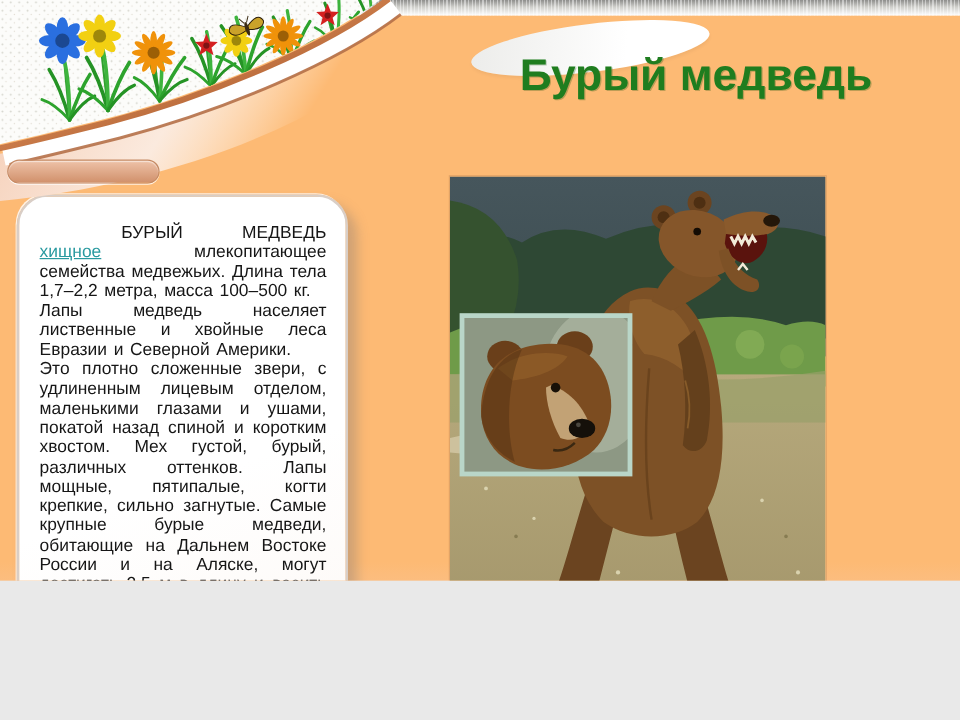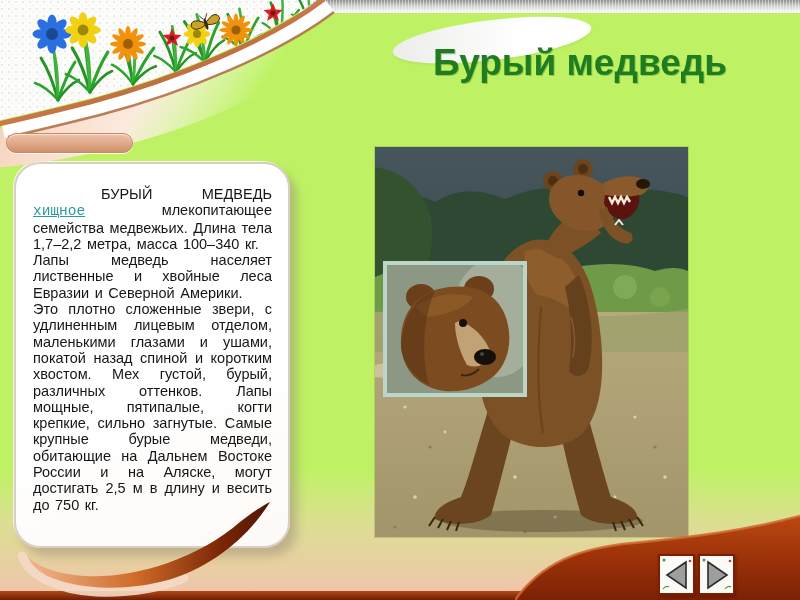--- a/index.html
+++ b/index.html
@@ -1,16 +1,16 @@
 <!DOCTYPE html>
 <html><head>
 <meta charset="utf-8">
 <style>
   html,body{margin:0;padding:0;background:#e9e9e9;}
-  .slide{position:relative;width:800px;height:600px;overflow:hidden;background:#bef264;
+  .slide{position:relative;width:800px;height:484px;overflow:hidden;background:#fdba74;
          font-family:"Liberation Sans",sans-serif;}
 
   
   .top-bar{position:absolute;left:0;top:0;width:800px;height:13px;z-index:1;
     background:
       repeating-linear-gradient(90deg, rgba(255,255,255,.45) 0 1px, rgba(0,0,0,0) 1px 3px),
       linear-gradient(180deg,#8e8e8c 0%,#cfcfcb 45%,#ffffff 100%);}
 
   
   .bottom-grad{position:absolute;left:0;top:468px;width:800px;height:124px;z-index:1;
@@ -37,21 +37,21 @@
     box-shadow:0 1px 0 rgba(255,255,255,.8), inset 0 1px 1px rgba(255,255,255,.6);}
 
   .text-card{position:absolute;left:14px;top:162px;width:276px;height:386px;z-index:3;
     box-sizing:border-box;border:2px solid #d9cec6;border-radius:26px;
     background:linear-gradient(160deg,#ffffff 60%,#fdf9f6);
     box-shadow:7px 8px 10px rgba(150,130,118,.45), -1px -1px 0 rgba(255,255,255,.8);
     padding:22px 16px 0 17px;}
   .text-card p{margin:0;font-size:14.5px;line-height:16.3px;text-align:justify;
     color:#161616;word-spacing:1.5px;}
   .p-intro{text-indent:68px;}
-  .hyper{color:#2a9aa0;text-decoration:underline;cursor:pointer;font-family:Liberation Mono, monospace;}
+  .hyper{color:#2a9aa0;text-decoration:underline;cursor:pointer;}
 
   .photo{position:absolute;left:375px;top:147px;width:313px;height:390px;z-index:3;
     box-shadow:0 0 0 1px rgba(100,60,40,.18);}
 
   .swoosh{position:absolute;left:0;top:478px;z-index:5;}
   .hill{position:absolute;left:515px;top:498px;z-index:5;}
 
   .nav{position:absolute;left:658px;top:554px;z-index:7;display:flex;gap:3px;}
   .nav-btn{width:37px;height:41px;padding:0;margin:0;cursor:pointer;
     background:#fbfaf6;border:2px solid #7c1e06;box-sizing:border-box;
@@ -176,21 +176,21 @@
     <path d="M322,-4 C270,36 175,76 88,99 C56,107 24,115 -4,121" transform="translate(12,16)" fill="none" stroke="#b57048" stroke-width="2.5" opacity=".9"></path>
   </svg>
 
   <h1 class="title">Бурый медведь</h1>
 
   <div class="pill"></div>
 
   <div class="text-card">
     <p class="p-intro"><span>БУРЫЙ МЕДВЕДЬ</span>
       <a class="hyper" href="#">хищное</a>
-      <span>млекопитающее семейства медвежьих. Длина тела 1,7–2,2 метра, масса 100–340 кг.</span></p>
+      <span>млекопитающее семейства медвежьих. Длина тела 1,7–2,2 метра, масса 100–500 кг.</span></p>
     <p>Лапы медведь населяет лиственные и хвойные леса Евразии и Северной Америки.</p>
     <p>Это плотно сложенные звери, с удлиненным лицевым отделом, маленькими глазами и ушами, покатой назад спиной и коротким хвостом. Мех густой, бурый, различных оттенков. Лапы мощные, пятипалые, когти крепкие, сильно загнутые. Самые крупные бурые медведи, обитающие на Дальнем Востоке России и на Аляске, могут достигать 2,5 м в длину и весить до 750 кг.</p>
   </div>
 
   <div class="photo">
     <svg width="313" height="390" viewBox="0 0 313 390">
       <defs>
         <linearGradient id="skyG" x1="0" y1="0" x2="0" y2="1">
           <stop offset="0" stop-color="#46565c"></stop>
             <stop offset="1" stop-color="#3b4b4f"></stop>

